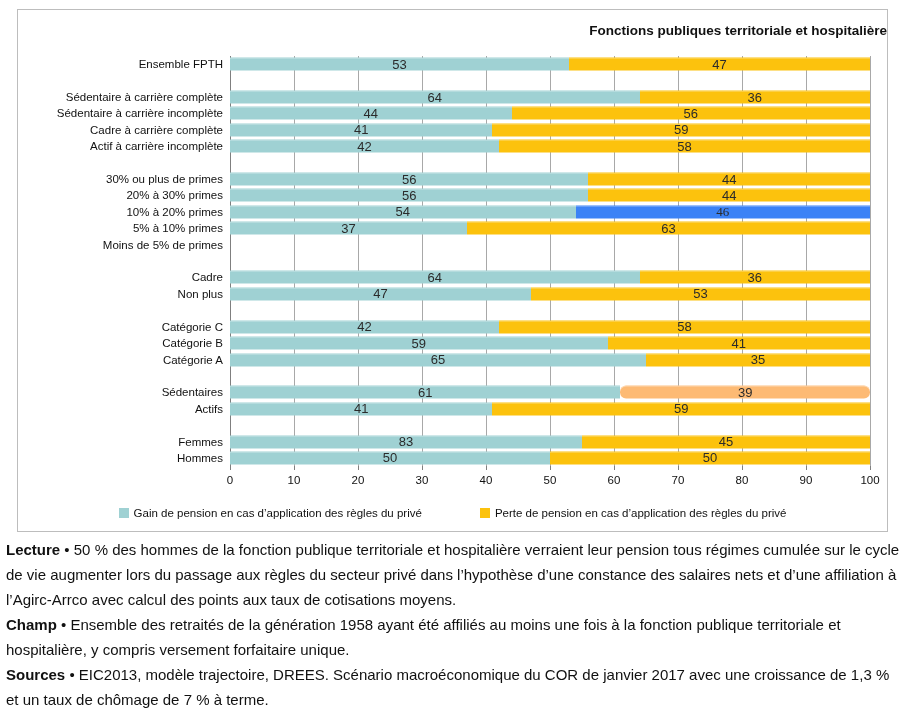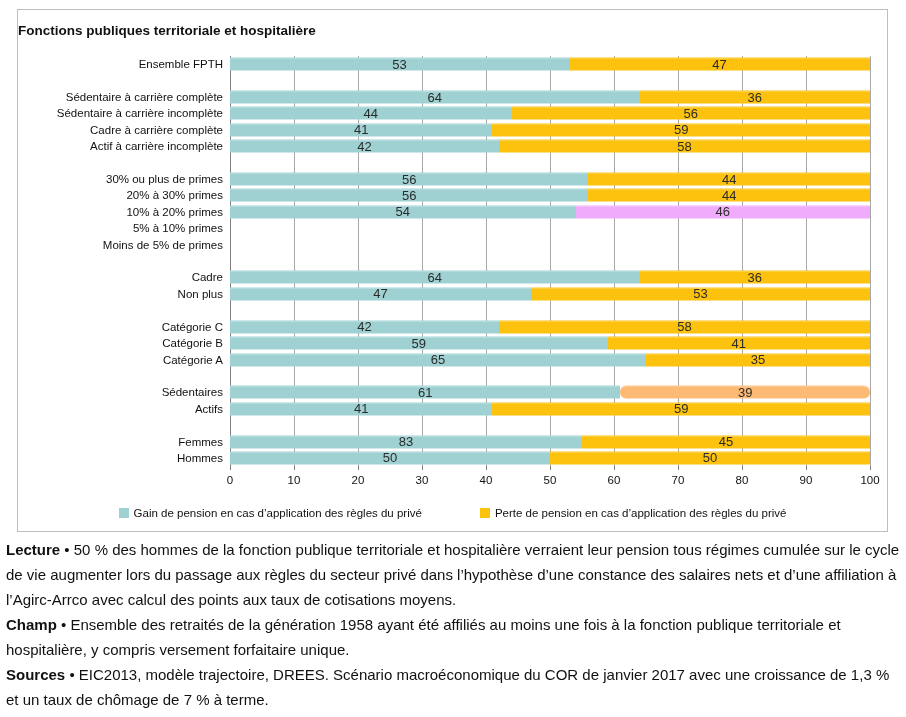--- a/index.html
+++ b/index.html
@@ -6,21 +6,21 @@
   body{
     width:906px;height:717px;position:relative;background:#ffffff;
     font-family:"Liberation Sans","DejaVu Sans",sans-serif;color:#000;
     overflow:hidden;
   }
   .figure{
     position:absolute;left:17px;top:9px;width:869px;height:521px;
     border:1px solid #bdbdbd;background:#fff;
   }
   .chart-title{
-    position:absolute;top:13px;left:0;right:0;text-align:left;
+    position:absolute;top:13px;left:0;right:0;text-align:right;
     font-size:13.5px;font-weight:bold;color:#111;
   }
   .plot{position:absolute;left:212px;top:46px;width:640px;height:410px;}
   .gridline{position:absolute;top:0;bottom:0;width:1px;background:#a8a8a8;}
   .gridline.axis{background:#7f7f7f;}
   .rows{position:absolute;left:0;top:0;right:0;bottom:0;display:flex;flex-direction:column;}
   .row{flex:1;position:relative;}
   .cat-label{
     position:absolute;right:calc(100% + 7px);top:50%;transform:translateY(-50%);
     white-space:nowrap;font-size:11.5px;color:#111;
@@ -149,27 +149,35 @@
               <span class="val">44</span>
             </div>
           </div>
         </div>
         <div class="row">
           <span class="cat-label">10% à 20% primes</span>
           <div class="bar">
             <div class="seg" style="width: 54%; background: rgb(159, 209, 211);">
               <span class="val">54</span>
             </div>
-            <div class="seg" style="width: 46%; background: #f0abfc;">
+            <div class="seg" style="width: 46%; background: #3b82f6; font-family: Liberation Serif, serif;">
               <span class="val">46</span>
             </div>
           </div>
         </div>
         <div class="row">
           <span class="cat-label">5% à 10% primes</span>
+          <div class="bar">
+            <div class="seg" style="width: 37%; background: rgb(159, 209, 211);">
+              <span class="val">37</span>
+            </div>
+            <div class="seg" style="width: 63%; background: rgb(252, 194, 13);">
+              <span class="val">63</span>
+            </div>
+          </div>
         </div>
         <div class="row">
           <span class="cat-label">Moins de 5% de primes</span>
         </div>
         <div class="row"></div>
         <div class="row">
           <span class="cat-label">Cadre</span>
           <div class="bar">
             <div class="seg" style="width: 64%; background: rgb(159, 209, 211);">
               <span class="val">64</span>

